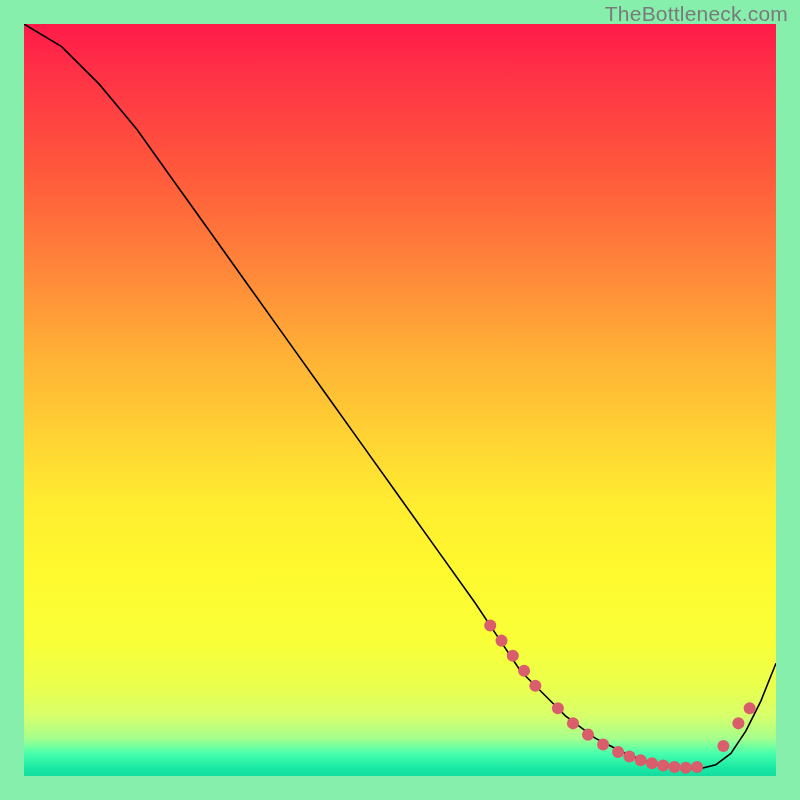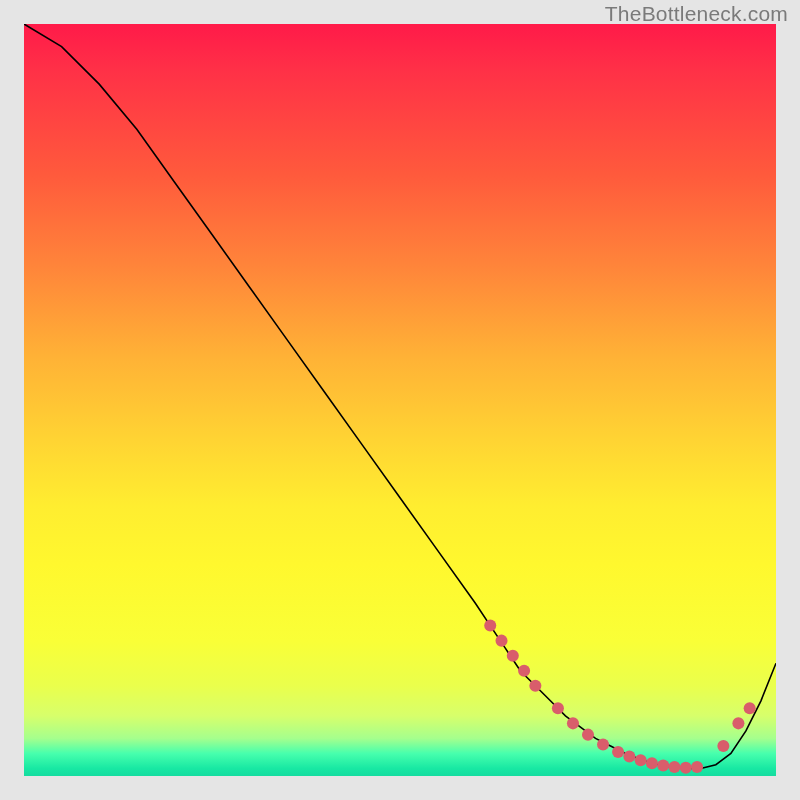--- a/index.html
+++ b/index.html
@@ -8,21 +8,21 @@
     width: 800px;
     height: 800px;
     background: #000;
     font-family: Arial, Helvetica, sans-serif;
     overflow: hidden;
   }
   .frame {
     position: relative;
     width: 800px;
     height: 800px;
-    background: #e5e5e5;
+    background: #86efac;
   }
   .plot {
     position: absolute;
     left: 24px;
     top: 24px;
     width: 752px;
     height: 752px;
     overflow: hidden;
   }
   

